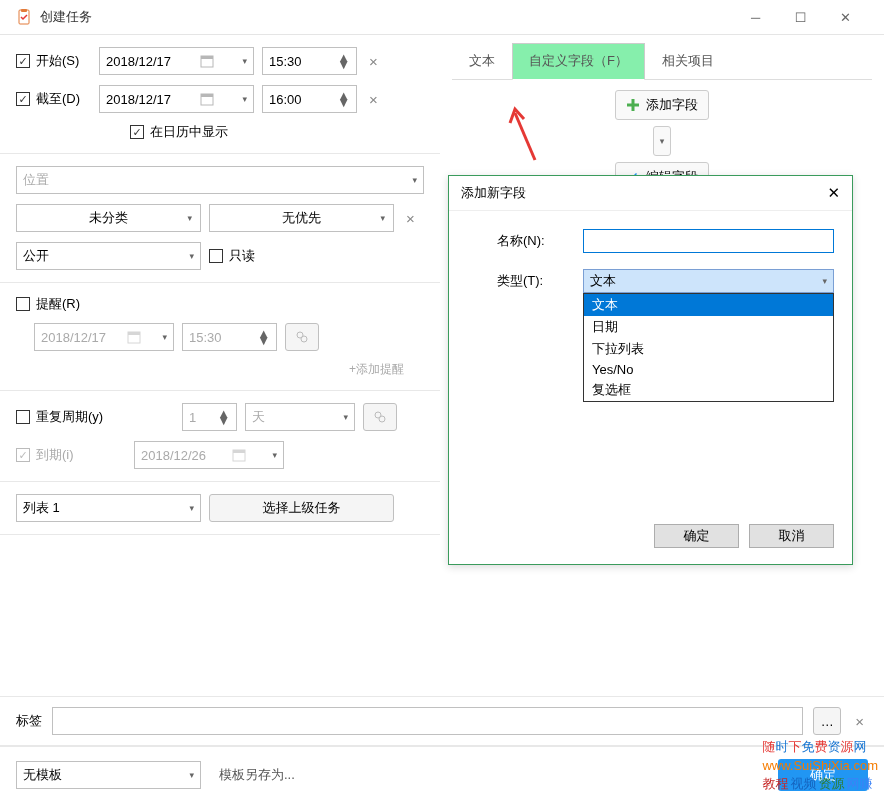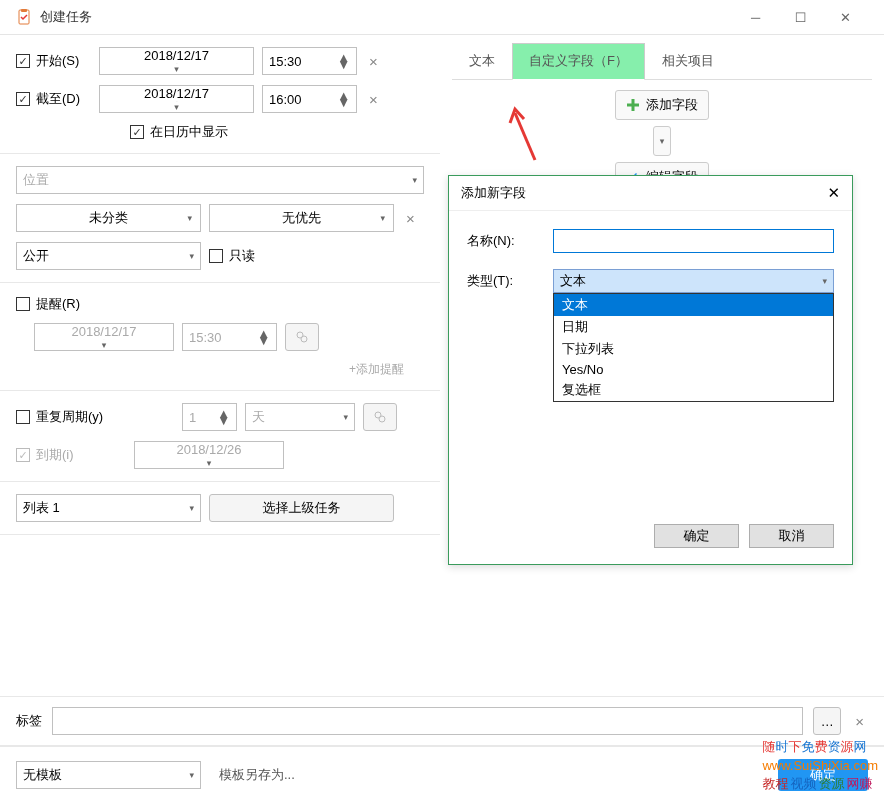--- a/index.html
+++ b/index.html
@@ -21,21 +21,21 @@
 
 .chk-label { display: flex; align-items: center; gap: 6px; min-width: 75px; }
 .chk { width: 14px; height: 14px; border: 1px solid #333; display: inline-flex; align-items: center; justify-content: center; }
 .chk.checked::after { content: "✓"; font-size: 11px; color: #333; line-height: 1; }
 .chk.disabled { border-color: #bbb; }
 .chk.disabled.checked::after { color: #bbb; }
 
 .date-input, .time-input, .combo, .text-input, .num-input {
   height: 28px; border: 1px solid #c0c0c0; background: #fff; padding: 0 6px; display: flex; align-items: center;
 }
-.date-input { width: 155px; justify-content: space-between; flex-direction: column; }
+.date-input { width: 155px; justify-content: space-between; }
 .time-input { width: 95px; justify-content: space-between; }
 .combo { justify-content: space-between; }
 .combo.full { width: 100%; }
 .combo.half { width: 185px; }
 .num-input { width: 55px; justify-content: space-between; }
 
 .cal-icon { width: 14px; height: 14px; opacity: 0.6; }
 .spin { display: flex; flex-direction: column; font-size: 7px; line-height: 7px; color: #666; }
 .dd-arrow { font-size: 9px; color: #666; }
 .x-btn { color: #888; cursor: pointer; font-size: 15px; padding: 0 4px; }
@@ -65,36 +65,36 @@
 .tab.active { border: 1px solid #ccc; border-bottom: 1px solid #fff; background: #86efac; margin-bottom: -1px; font-weight: 400; }
 
 .toolbar { display: flex; gap: 6px; padding: 10px 0; align-items: center; flex-direction: column; }
 .tool-btn { display: flex; align-items: center; gap: 6px; height: 30px; padding: 0 10px; border: 1px solid #ccc; background: #f9f9f9; border-radius: 3px; }
 .tool-sep { width: 18px; height: 30px; border: 1px solid #ccc; background: #f9f9f9; display: flex; align-items: center; justify-content: center; border-radius: 3px; }
 
 .arrow-red { position: absolute; pointer-events: none; }
 
 .popup { position: absolute; left: 448px; top: 175px; width: 405px; height: 390px; border: 1px solid #3a9b5c; background: #fff; box-shadow: 0 2px 8px rgba(0,0,0,0.15); }
 .popup-title { display: flex; align-items: center; justify-content: space-between; padding: 8px 12px; border-bottom: 1px solid #eee; }
-.popup-body { padding: 18px 18px; }
+.popup-body { padding: 18px 18px; margin-left: 30px; }
 .popup-row { display: flex; align-items: center; margin-bottom: 16px; gap: 16px; }
 .popup-label { width: 70px; }
 .popup-input { flex: 1; height: 24px; border: 1px solid #0078d7; background: #fff; }
 .popup-select { flex: 1; height: 24px; border: 1px solid #7a9fd4; background: #cde4fb; display: flex; align-items: center; justify-content: space-between; padding: 0 6px; }
 .popup-list { border: 1px solid #333; margin-left: 86px; margin-top: -16px; }
 .popup-item { padding: 2px 8px; }
 .popup-item.sel { background: #0078d7; color: #fff; }
 .popup-buttons { position: absolute; bottom: 16px; right: 18px; display: flex; gap: 10px; }
 .popup-btn { width: 85px; height: 24px; border: 1px solid #adadad; background: #e1e1e1; display: flex; align-items: center; justify-content: center; }
 
 .watermark { position: absolute; bottom: 10px; right: 6px; font-size: 13px; line-height: 1.4; text-align: left; }
 .watermark-line1 span:nth-child(odd){ color:#e53935; } .watermark-line1 span:nth-child(even){ color:#1976d2; }
 .watermark-line2 { color: #f57c00; font-weight: 500; }
 .watermark-line3 span { margin-right: 2px; }
-.watermark-line3 span:nth-child(1){color:#c62828;} .watermark-line3 span:nth-child(2){color:#1565c0;} .watermark-line3 span:nth-child(3){color:#2e7d32;} .watermark-line3 span:nth-child(4){color:#be185d;margin-top:20px;}
+.watermark-line3 span:nth-child(1){color:#c62828;} .watermark-line3 span:nth-child(2){color:#1565c0;} .watermark-line3 span:nth-child(3){color:#2e7d32;} .watermark-line3 span:nth-child(4){color:#3b82f6;margin-top:20px;}
 
 .disabled-text { color: #aaa; }
 </style>
 </head>
 <body>
 
 <div class="titlebar">
   <svg class="titlebar-icon" viewBox="0 0 16 16">
       <rect x="3" y="1" width="10" height="14" rx="1" fill="#fff" stroke="#e27b3a"></rect>
       <rect x="5" y="0" width="6" height="3" rx="1" fill="#e27b3a"></rect>

